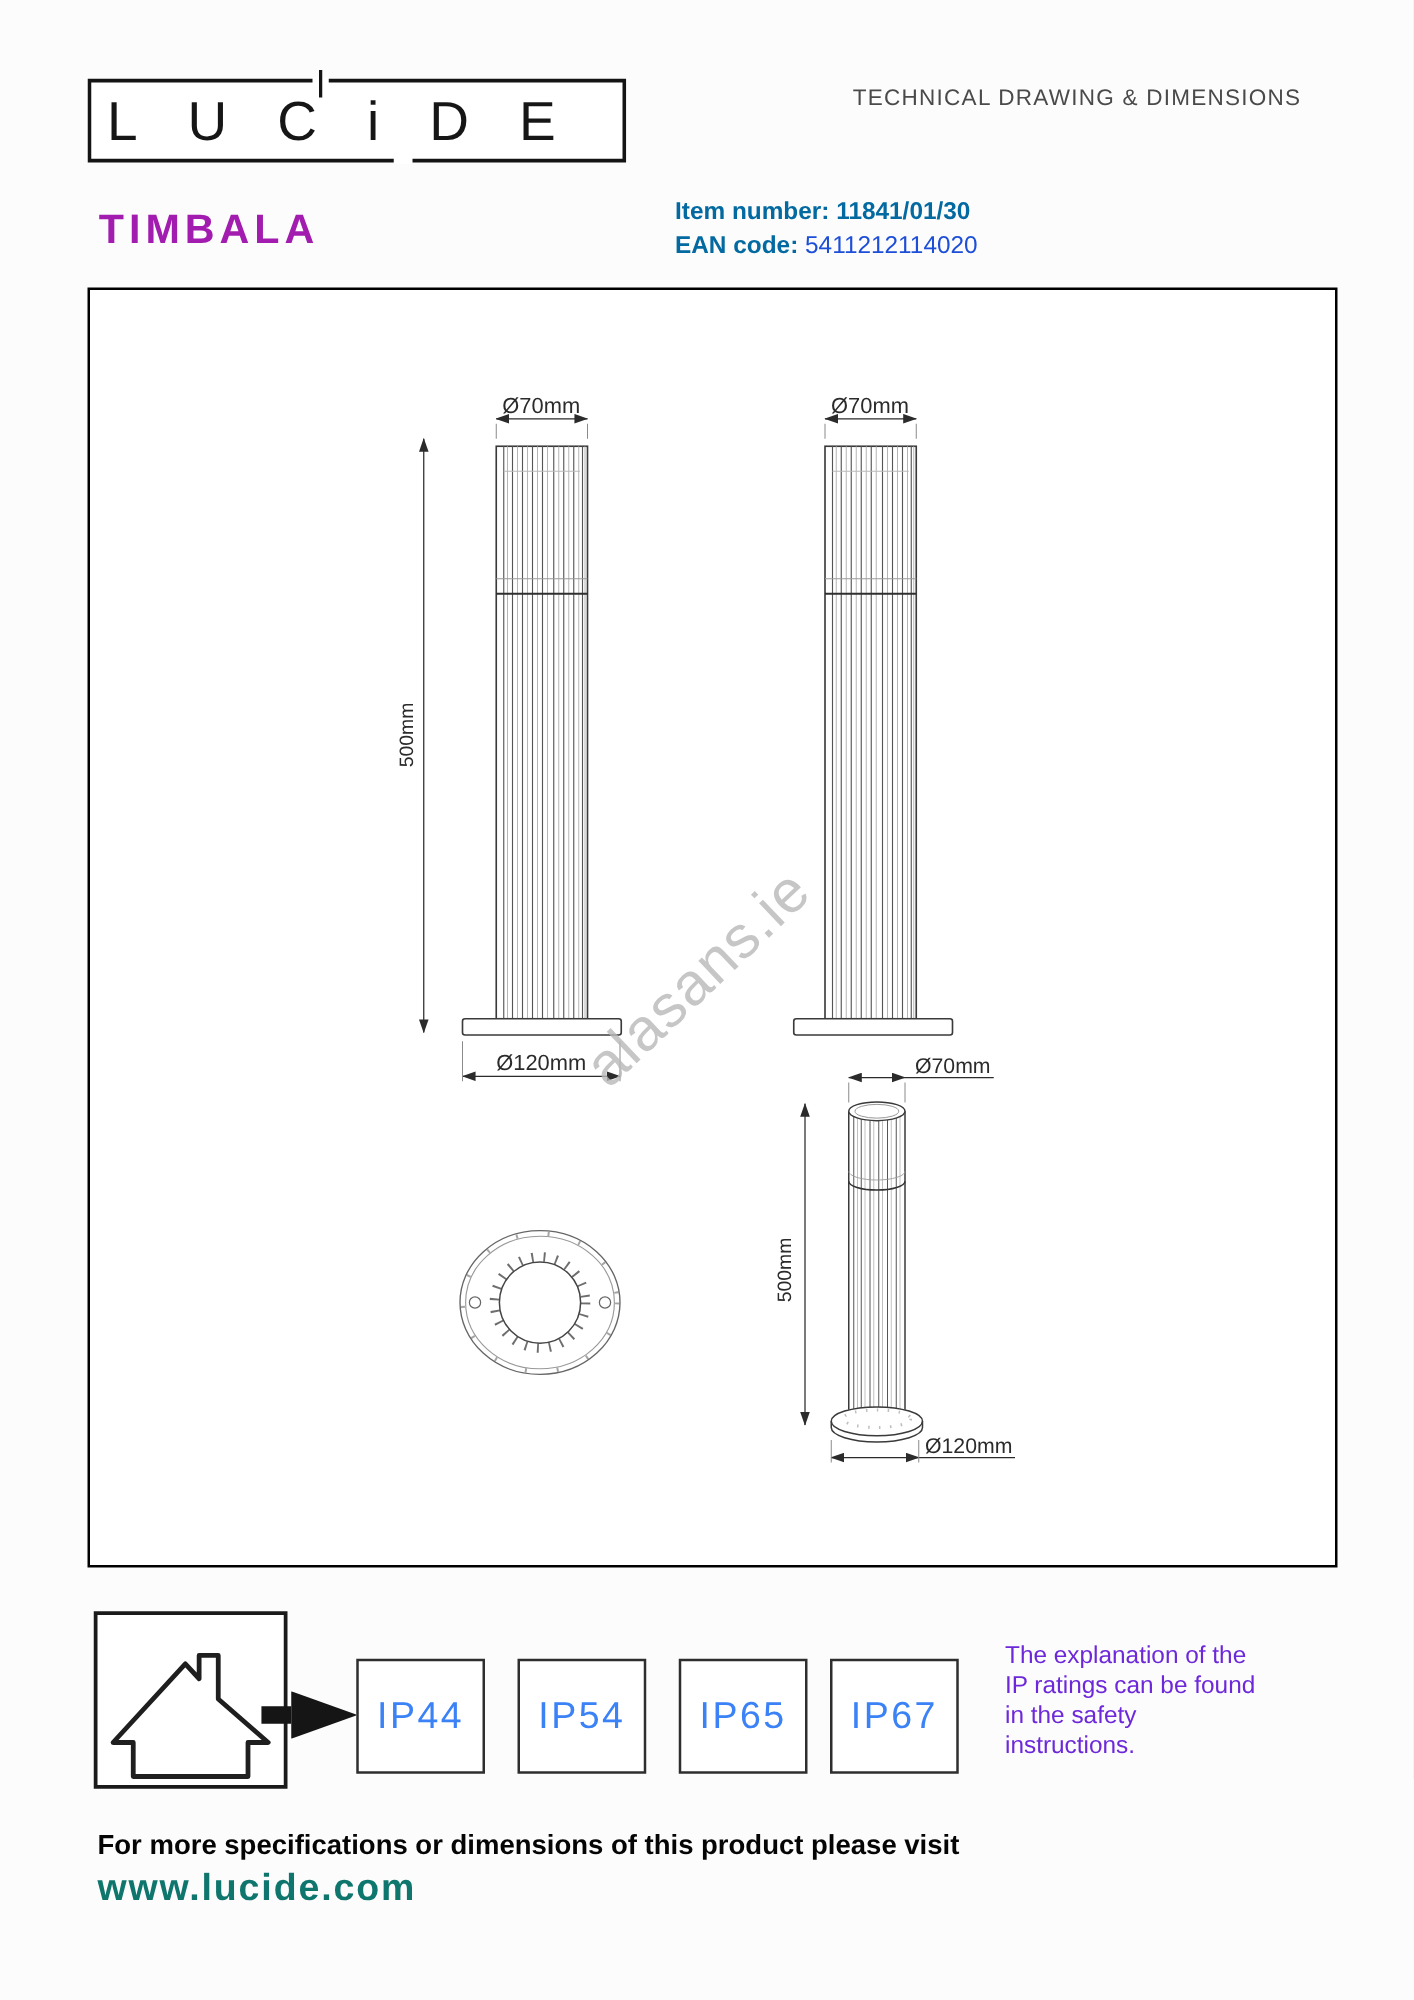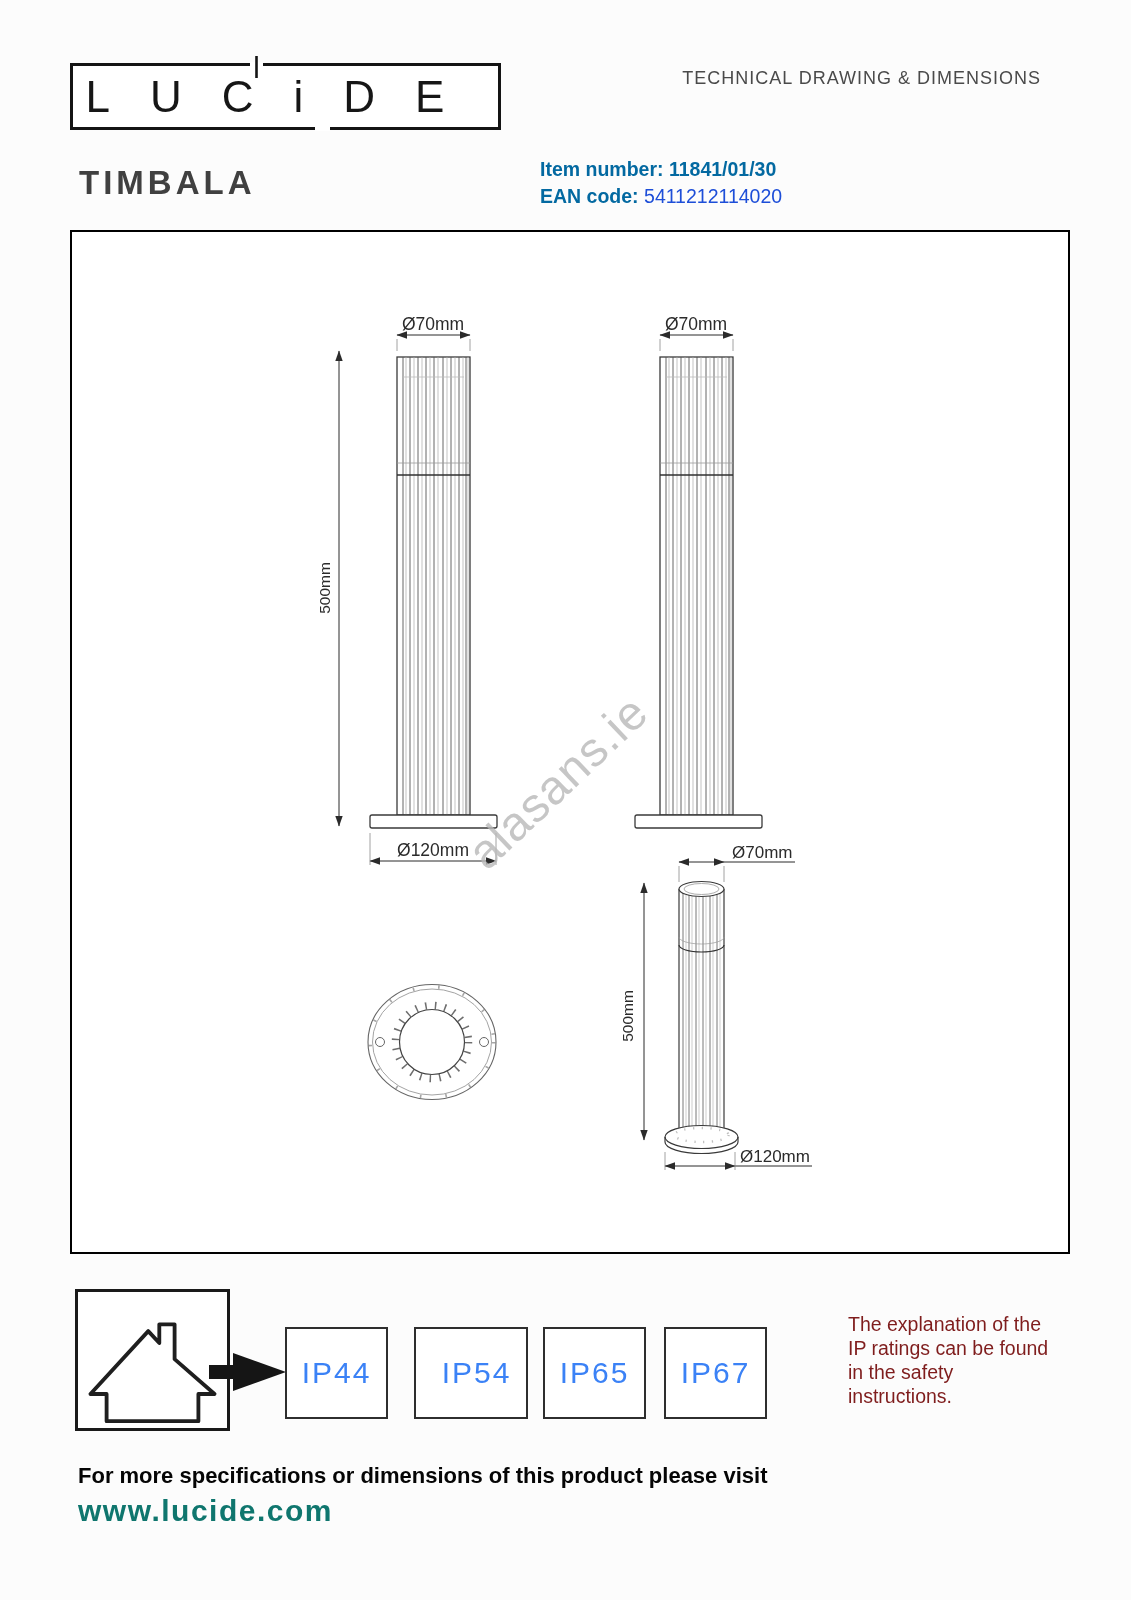--- a/index.html
+++ b/index.html
@@ -1,32 +1,32 @@
 <!DOCTYPE html>
 <html><head>
 <meta charset="utf-8">
 <style>
   html,body{margin:0;padding:0;background:#e8e8e8;}
   .page{position:relative;width:1131px;height:1600px;background:#fcfcfc;
         font-family:"Liberation Sans",sans-serif;color:#1a1a1a;overflow:hidden;margin:0 auto;}
   .abs{position:absolute;}
   .doc-type{top:68px;right:90px;font-size:18px;letter-spacing:1px;color:#4a4a4a;font-weight:400;}
-  .product-name{left:79px;top:164px;font-size:33px;font-weight:bold;letter-spacing:4px;color:#404040;}
+  .product-name{left:79px;top:164px;font-size:33px;font-weight:bold;letter-spacing:4px;color:#a21caf;}
   .item-block{left:540px;top:156px;font-size:19.5px;line-height:27px;}
   .item-block .b{font-weight:bold;color:#0369a1;}
   .item-block .grey{color:#1d4ed8;font-weight:400;}
   .draw-box{left:70px;top:230px;width:996px;height:1020px;border:2px solid #000;background:#fff;}
   .draw-box svg{position:absolute;left:0;top:0;}
   .house-box{left:75px;top:1289px;width:149px;height:136px;border:3px solid #1a1a1a;background:#fff;}
   .arrow-wrap{left:209px;top:1353px;width:78px;height:38px;}
   .ip-box{top:1327px;width:99px;height:88px;border:2px solid #2e2e2e;background:#fff;
           display:flex;align-items:center;justify-content:center;
           font-size:30px;letter-spacing:2px;color:#3b82f6;}
-  .ip44{left:285px;} .ip54{left:414px;padding-left:11px;} .ip65{left:543px;} .ip67{left:664px;justify-content:center;}
-  .ip-note{left:848px;top:1312px;font-size:19.5px;line-height:24px;color:#7f1d1d;}
+  .ip44{left:285px;} .ip54{left:414px;} .ip65{left:543px;} .ip67{left:664px;justify-content:center;}
+  .ip-note{left:804px;top:1312px;font-size:19.5px;line-height:24px;color:#6d28d9;}
   .footer-line{left:78px;top:1463px;font-size:22px;font-weight:bold;color:#050505;}
   .footer-site{left:78px;top:1494px;font-size:30px;font-weight:bold;letter-spacing:1.5px;color:#0f766e;}
   svg text{font-family:"Liberation Sans",sans-serif;}
 </style>
 </head>
 <body>
 
 <div class="page">
 
   <svg class="abs" style="left:70px;top:55px;" width="431" height="82" viewBox="0 0 431 82">

